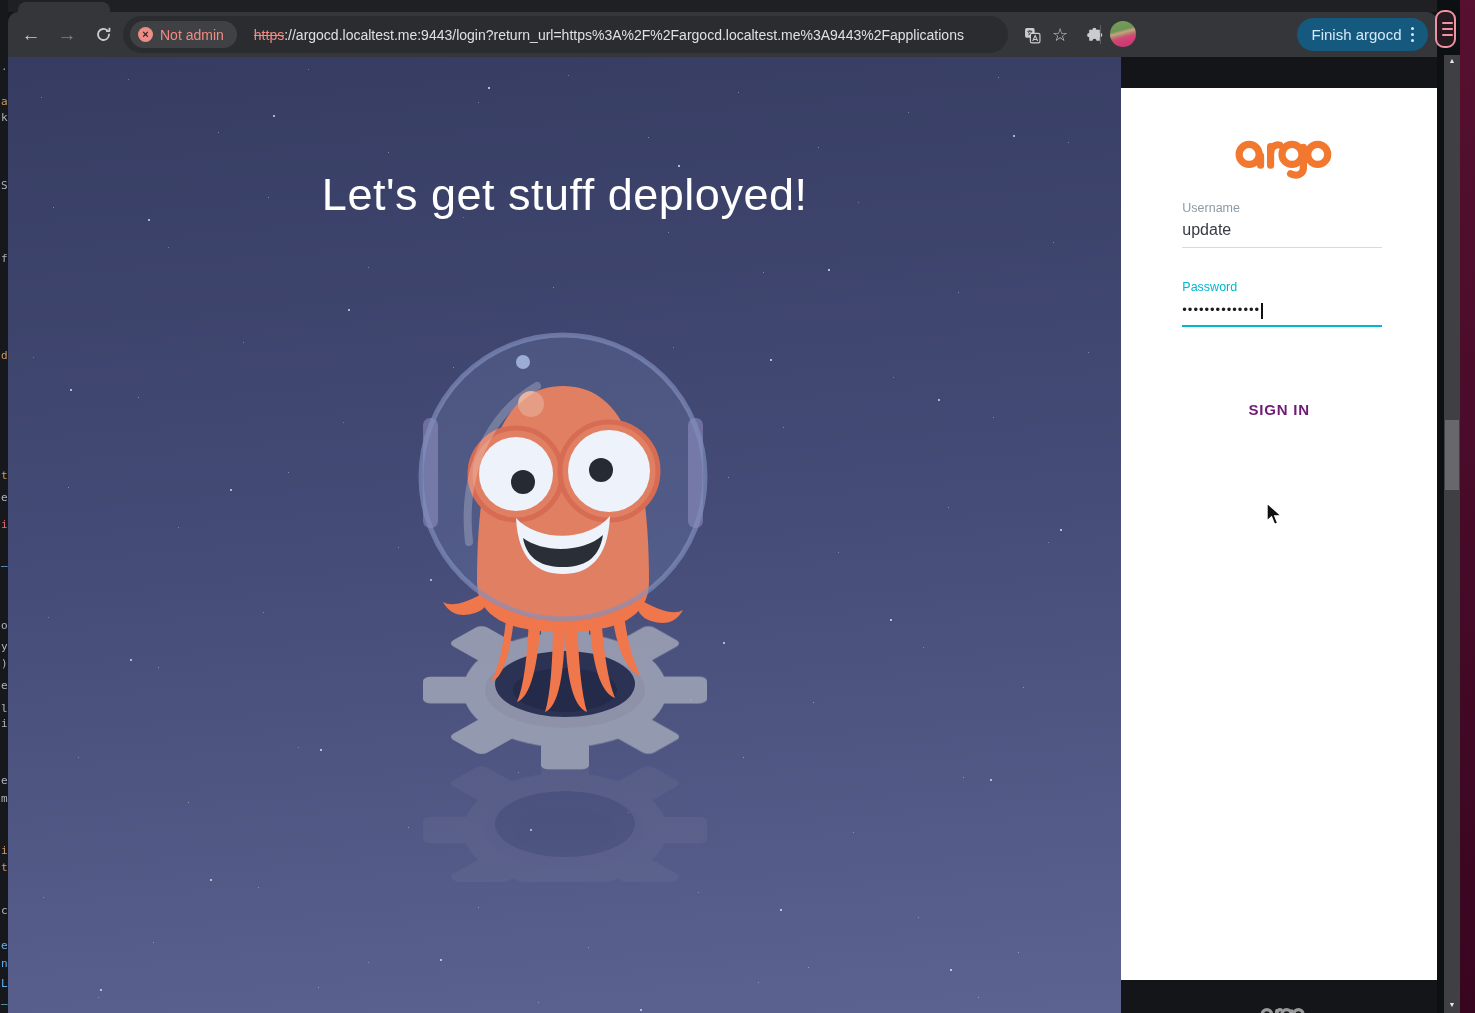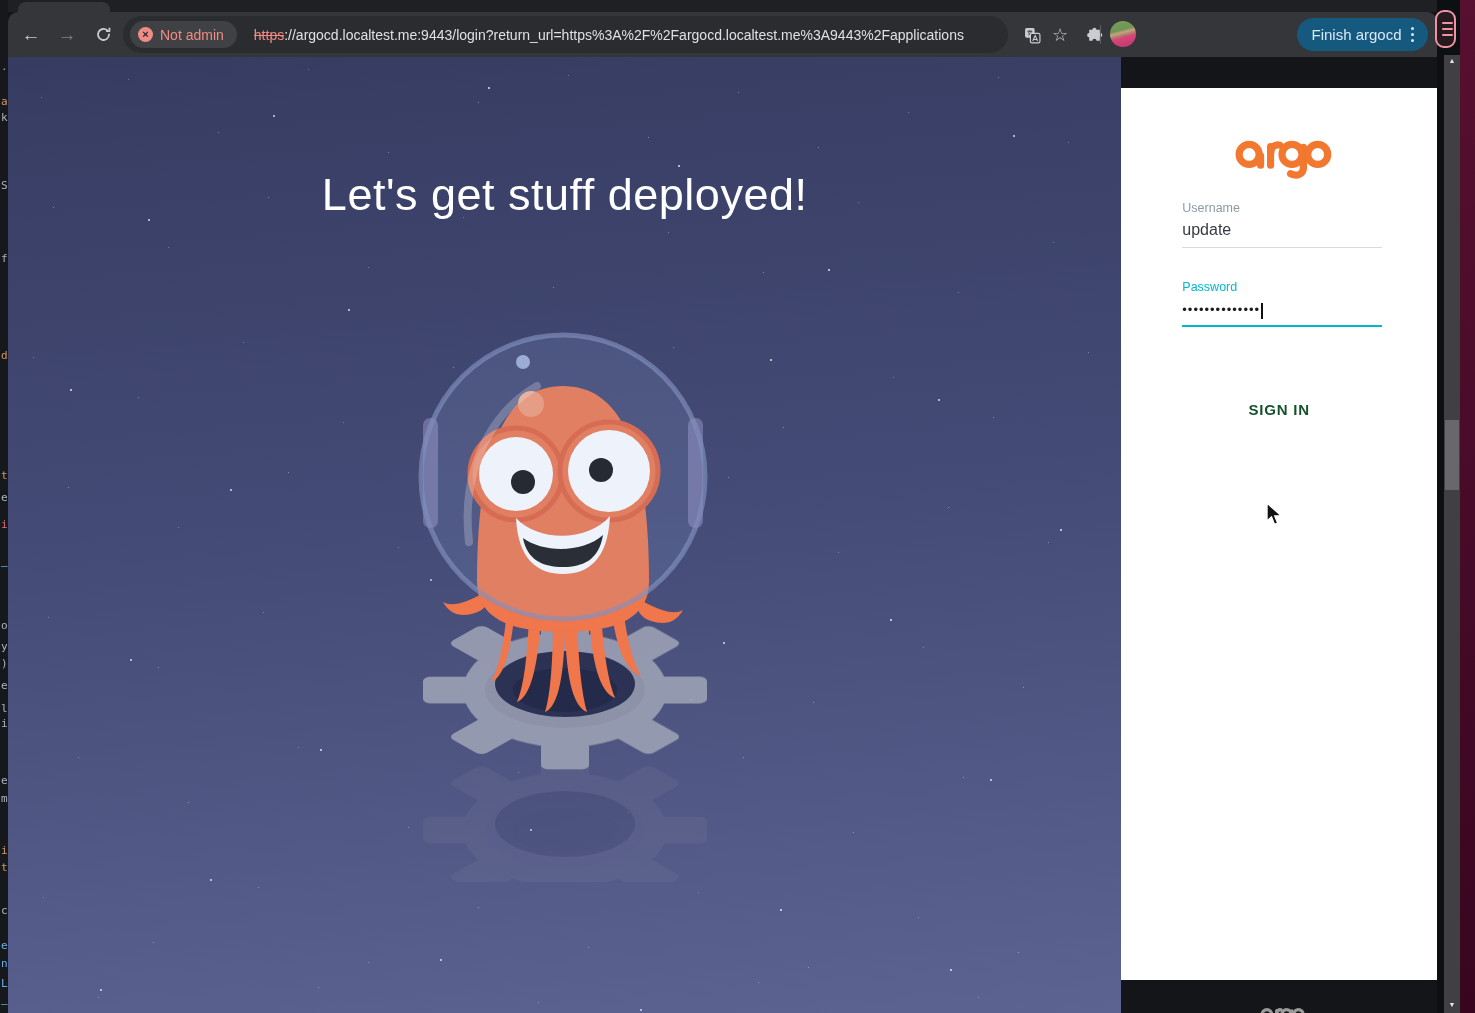--- a/index.html
+++ b/index.html
@@ -55,21 +55,21 @@
   .argo-logo-small{position:absolute;left:138px;top:912px;width:46px;height:27px;color:#9a9a9a;}
   .field{position:absolute;left:61px;width:200px;}
   .f-label{font-size:12.5px;color:#8d9aa4;}
   .f-label.focus{color:#00b7cd;}
   .f-value{font-size:16px;color:#363a43;margin-top:6px;}
   .f-dots{font-size:13px;color:#1c1c1c;letter-spacing:1px;margin-top:7px;line-height:17px;}
   .caret{display:inline-block;width:1.5px;height:16px;background:#111;vertical-align:middle;margin-left:1px;}
   .u-line{position:absolute;left:61px;width:200px;height:1px;background:#d9d9d9;top:159px;}
   .p-line{position:absolute;left:61px;width:200px;height:2px;background:#00b7cd;top:237px;}
   .signin{position:absolute;left:0;top:312px;width:100%;text-align:center;
-    color:#14532d;font-size:15px;font-weight:bold;letter-spacing:.8px;background:none;border:none;}
+    color:#701a75;font-size:15px;font-weight:bold;letter-spacing:.8px;background:none;border:none;}
 
   
   .right-strip{position:absolute;left:1437px;top:0;width:38px;height:1013px;z-index:4;}
   .wallpaper{position:absolute;right:0;top:0;width:15px;height:1013px;
     background:linear-gradient(180deg,#57102f 0%,#4a0c2a 40%,#38051f 100%);}
   .dark-col{position:absolute;left:0;top:0;width:23px;height:1013px;background:#0d1013;}
   .scrollbar{position:absolute;left:7px;top:55px;width:16px;height:958px;background:#404044;}
   .sb-btn{position:absolute;left:0;width:16px;height:12px;color:#e8e8e8;font-size:7px;text-align:center;line-height:12px;}
   .sb-up{top:0;} .sb-down{bottom:2px;}
   .sb-thumb{position:absolute;left:1px;top:365px;width:14px;height:70px;background:#68686c;}

